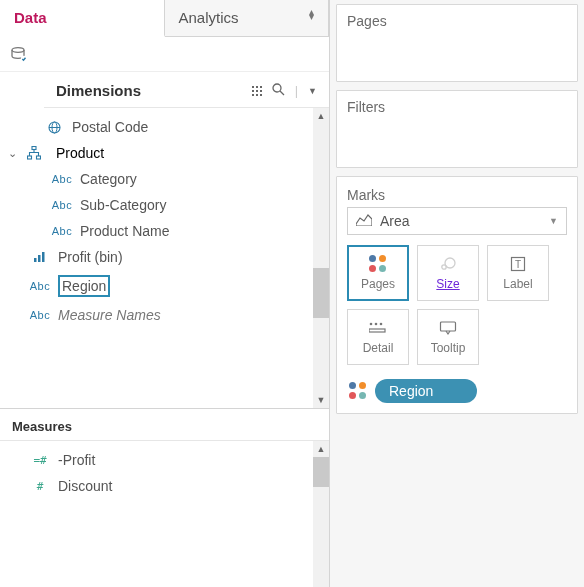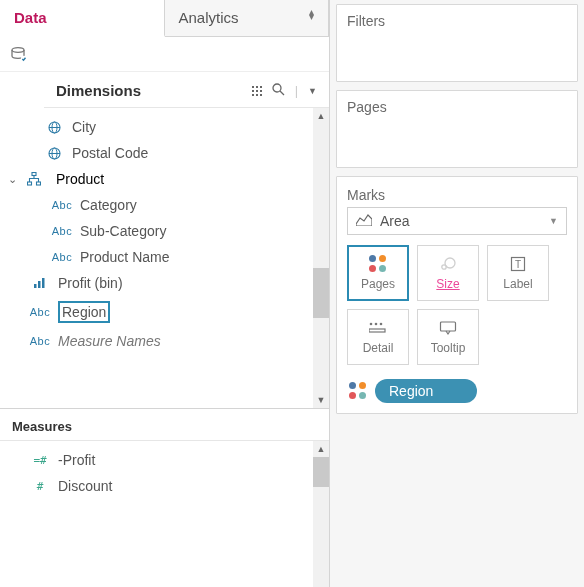--- a/index.html
+++ b/index.html
@@ -44,21 +44,21 @@
   .shelf { background: #fff; border: 1px solid #d8d8d8; border-radius: 1px; padding: 8px 10px; }
   .shelf-title { font-size: 14px; color: #6b6b6b; margin-bottom: 4px; }
   .shelf.pages, .shelf.filters { min-height: 78px; }
   .marks { padding: 10px; }
   .marktype { display: flex; align-items: center; justify-content: space-between; border: 1px solid #cfcfcf; background: #fff; padding: 5px 8px; font-size: 14px; color: #555; margin-bottom: 10px; cursor: pointer; }
   .marktype .mt-left { display: flex; align-items: center; gap: 8px; }
   .cards-grid { display: grid; grid-template-columns: repeat(3, 62px); gap: 8px; }
   .card { border: 1px solid #d6d6d6; background: #fff; height: 56px; display: flex; flex-direction: column; align-items: center; justify-content: center; gap: 4px; font-size: 12px; color: #777; cursor: pointer; }
   .card .card-icon { height: 18px; display: flex; align-items: center; justify-content: center; }
   .card.selected { border: 2.5px solid #2b8bb3; }
-  .card.disabled { color: #ec4899; text-decoration: underline; }
+  .card.disabled { color: #6d28d9; text-decoration: underline; }
   .dots4 { display: grid; grid-template-columns: 8px 8px; grid-template-rows: 8px 8px; gap: 2px; }
   .dots4 span { width: 7px; height: 7px; border-radius: 50%; }
   .pill-row { display: flex; align-items: center; gap: 6px; margin-top: 14px; }
   .pill-icon { width: 22px; display: flex; justify-content: center; }
   .pill { background: #3c91b3; color: #fff; border-radius: 14px; padding: 4px 44px 4px 14px; font-size: 14px; }
   .sep { color: #ccc; }
   .abc { font-size: 10px; letter-spacing: 0.5px; }
   .hash { font-family: monospace; font-size: 13px; }
 </style>
 </head>
@@ -113,30 +113,20 @@
   <div class="tree" style="flex:0 0 auto; height:300px;">
     <div class="tree-inner">
       <div class="field child2">
         <span class="icon">
             <svg width="13" height="13" viewBox="0 0 13 13">
               <circle cx="6.5" cy="6.5" r="5.5" fill="none" stroke="#2b7aa6" stroke-width="1.1"></circle>
               <ellipse cx="6.5" cy="6.5" rx="2.5" ry="5.5" fill="none" stroke="#2b7aa6" stroke-width="1"></ellipse>
               <line x1="1" y1="6.5" x2="12" y2="6.5" stroke="#2b7aa6" stroke-width="1"></line>
             </svg>
           </span>
-        <span class="label">City</span>
-      </div>
-      <div class="field child2">
-        <span class="icon">
-            <svg width="13" height="13" viewBox="0 0 13 13">
-              <circle cx="6.5" cy="6.5" r="5.5" fill="none" stroke="#2b7aa6" stroke-width="1.1"></circle>
-              <ellipse cx="6.5" cy="6.5" rx="2.5" ry="5.5" fill="none" stroke="#2b7aa6" stroke-width="1"></ellipse>
-              <line x1="1" y1="6.5" x2="12" y2="6.5" stroke="#2b7aa6" stroke-width="1"></line>
-            </svg>
-          </span>
         <span class="label">Postal Code</span>
       </div>
       <div class="expand-row">
         <span class="chevron">⌄</span>
         <span class="hier-icon">
             <svg width="14" height="14" viewBox="0 0 14 14">
               <rect x="5" y="0.5" width="4" height="3" fill="none" stroke="#2b7aa6" stroke-width="1.1"></rect>
               <rect x="0.5" y="10" width="4" height="3" fill="none" stroke="#2b7aa6" stroke-width="1.1"></rect>
               <rect x="9.5" y="10" width="4" height="3" fill="none" stroke="#2b7aa6" stroke-width="1.1"></rect>
               <path d="M7 3.5v3M7 6.5H2.5v3.5M7 6.5h4.5v3.5" fill="none" stroke="#2b7aa6" stroke-width="1.1"></path>
@@ -195,25 +185,25 @@
       </div>
     </div>
     <div class="scrollbar-v">
       <div class="scrollbar-arrow" style="top:0;">▲</div>
       <div class="scrollbar-thumb" style="top:16px; height:30px;"></div>
     </div>
   </div>
 </div>
 
 <div class="right-pane">
+  <div class="shelf pages">
+    <div class="shelf-title">Pages</div>
+  </div>
   <div class="shelf filters">
     <div class="shelf-title">Filters</div>
-  </div>
-  <div class="shelf pages">
-    <div class="shelf-title">Pages</div>
   </div>
   <div class="shelf marks">
     <div class="shelf-title">Marks</div>
     <div class="marktype">
       <span class="mt-left">
         <span><svg width="16" height="12" viewBox="0 0 16 12">
               <path d="M0 10L4 4l4 3 4-6 4 4v7H0z" fill="none" stroke="#666" stroke-width="1.2"></path>
             </svg></span>
         <span>Area</span>
       </span>

